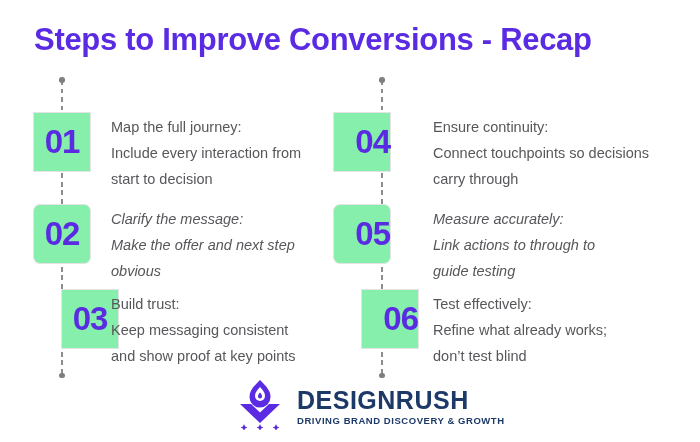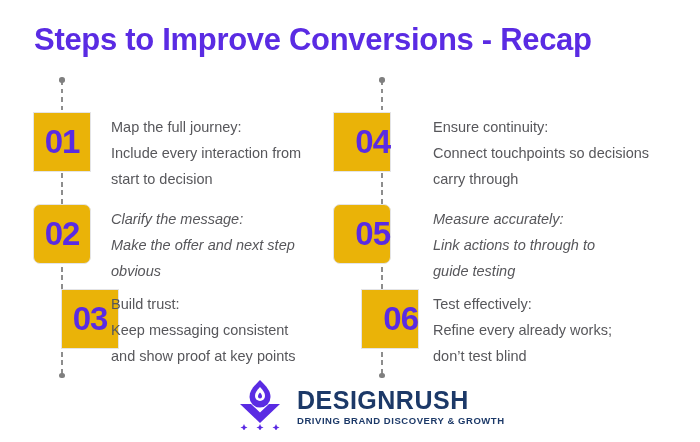--- a/index.html
+++ b/index.html
@@ -42,21 +42,21 @@
     background: #7f7f7f;
   }
   .dash-line::before { top: -3px; }
   .dash-line::after  { bottom: -2px; }
   .dash-left  { left: 60.5px; }
   .dash-right { left: 380.5px; }
 
   .num-box {
     position: absolute;
     width: 56px; height: 58px;
-    background: #eab308;
+    background: #86efac;
     border: 1px solid #e4e4e6;
     display: flex;
     align-items: center;
     justify-content: center;
     z-index: 2;
     font-size: 33px;
     font-weight: bold;
     color: #5A2BE3;
     letter-spacing: -1px;
   }
@@ -162,21 +162,21 @@
     <div class="step-heading">Measure accurately:</div>
     <div class="step-body">Link actions to through to
 guide testing</div>
   </div>
 
   <div class="num-box c2 r3">
     <span>06</span>
   </div>
   <div class="step-text t2 rt3">
     <div class="step-heading">Test effectively:</div>
-    <div class="step-body">Refine every already works;
+    <div class="step-body">Refine what already works;
 don’t test blind</div>
   </div>
 
   <div class="logo">
     <svg class="logo-icon" viewBox="0 0 44 50" aria-hidden="true">
 
       <path d="M22 0 C15 7 11.5 11 11.5 17 a10.5 10.5 0 0 0 21 0 C32.5 11 29 7 22 0 Z" fill="#5A2BE3"></path>
       <path d="M22 7 C18.6 10.6 17 12.8 17 16 a5 5 0 0 0 10 0 C27 12.8 25.4 10.6 22 7 Z" fill="#ffffff"></path>
       <path d="M22 12.5 C20.6 14 20 15 20 16.4 a2 2 0 0 0 4 0 C24 15 23.4 14 22 12.5 Z" fill="#5A2BE3"></path>
 

